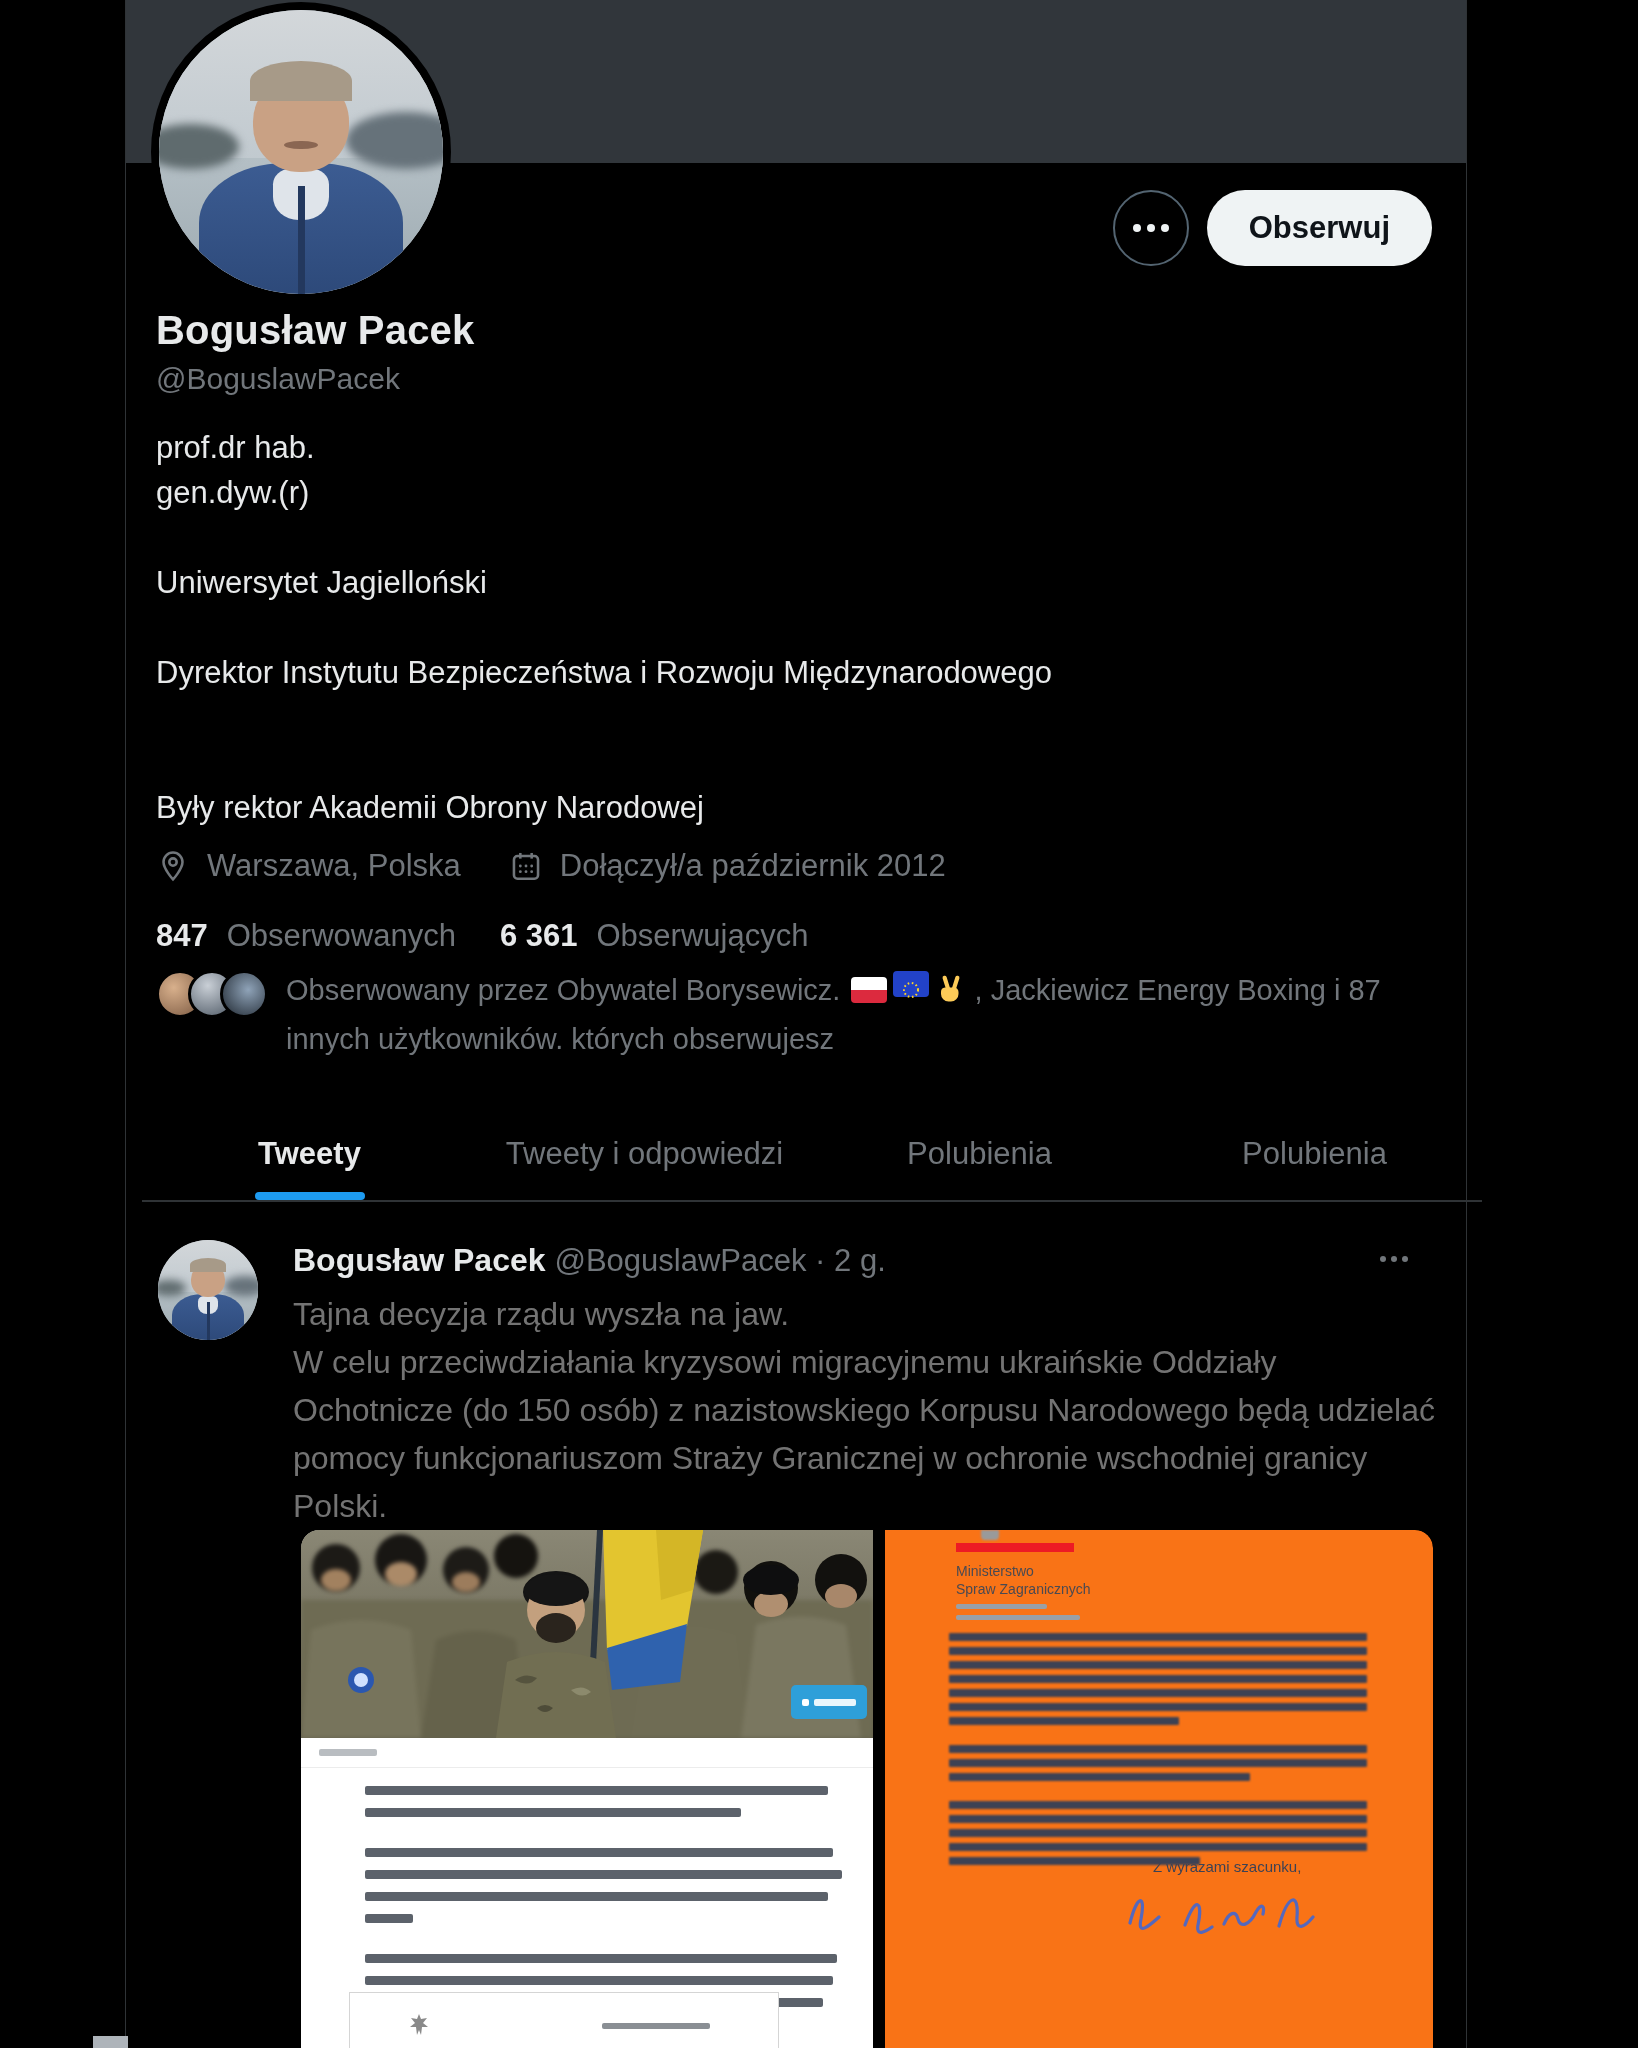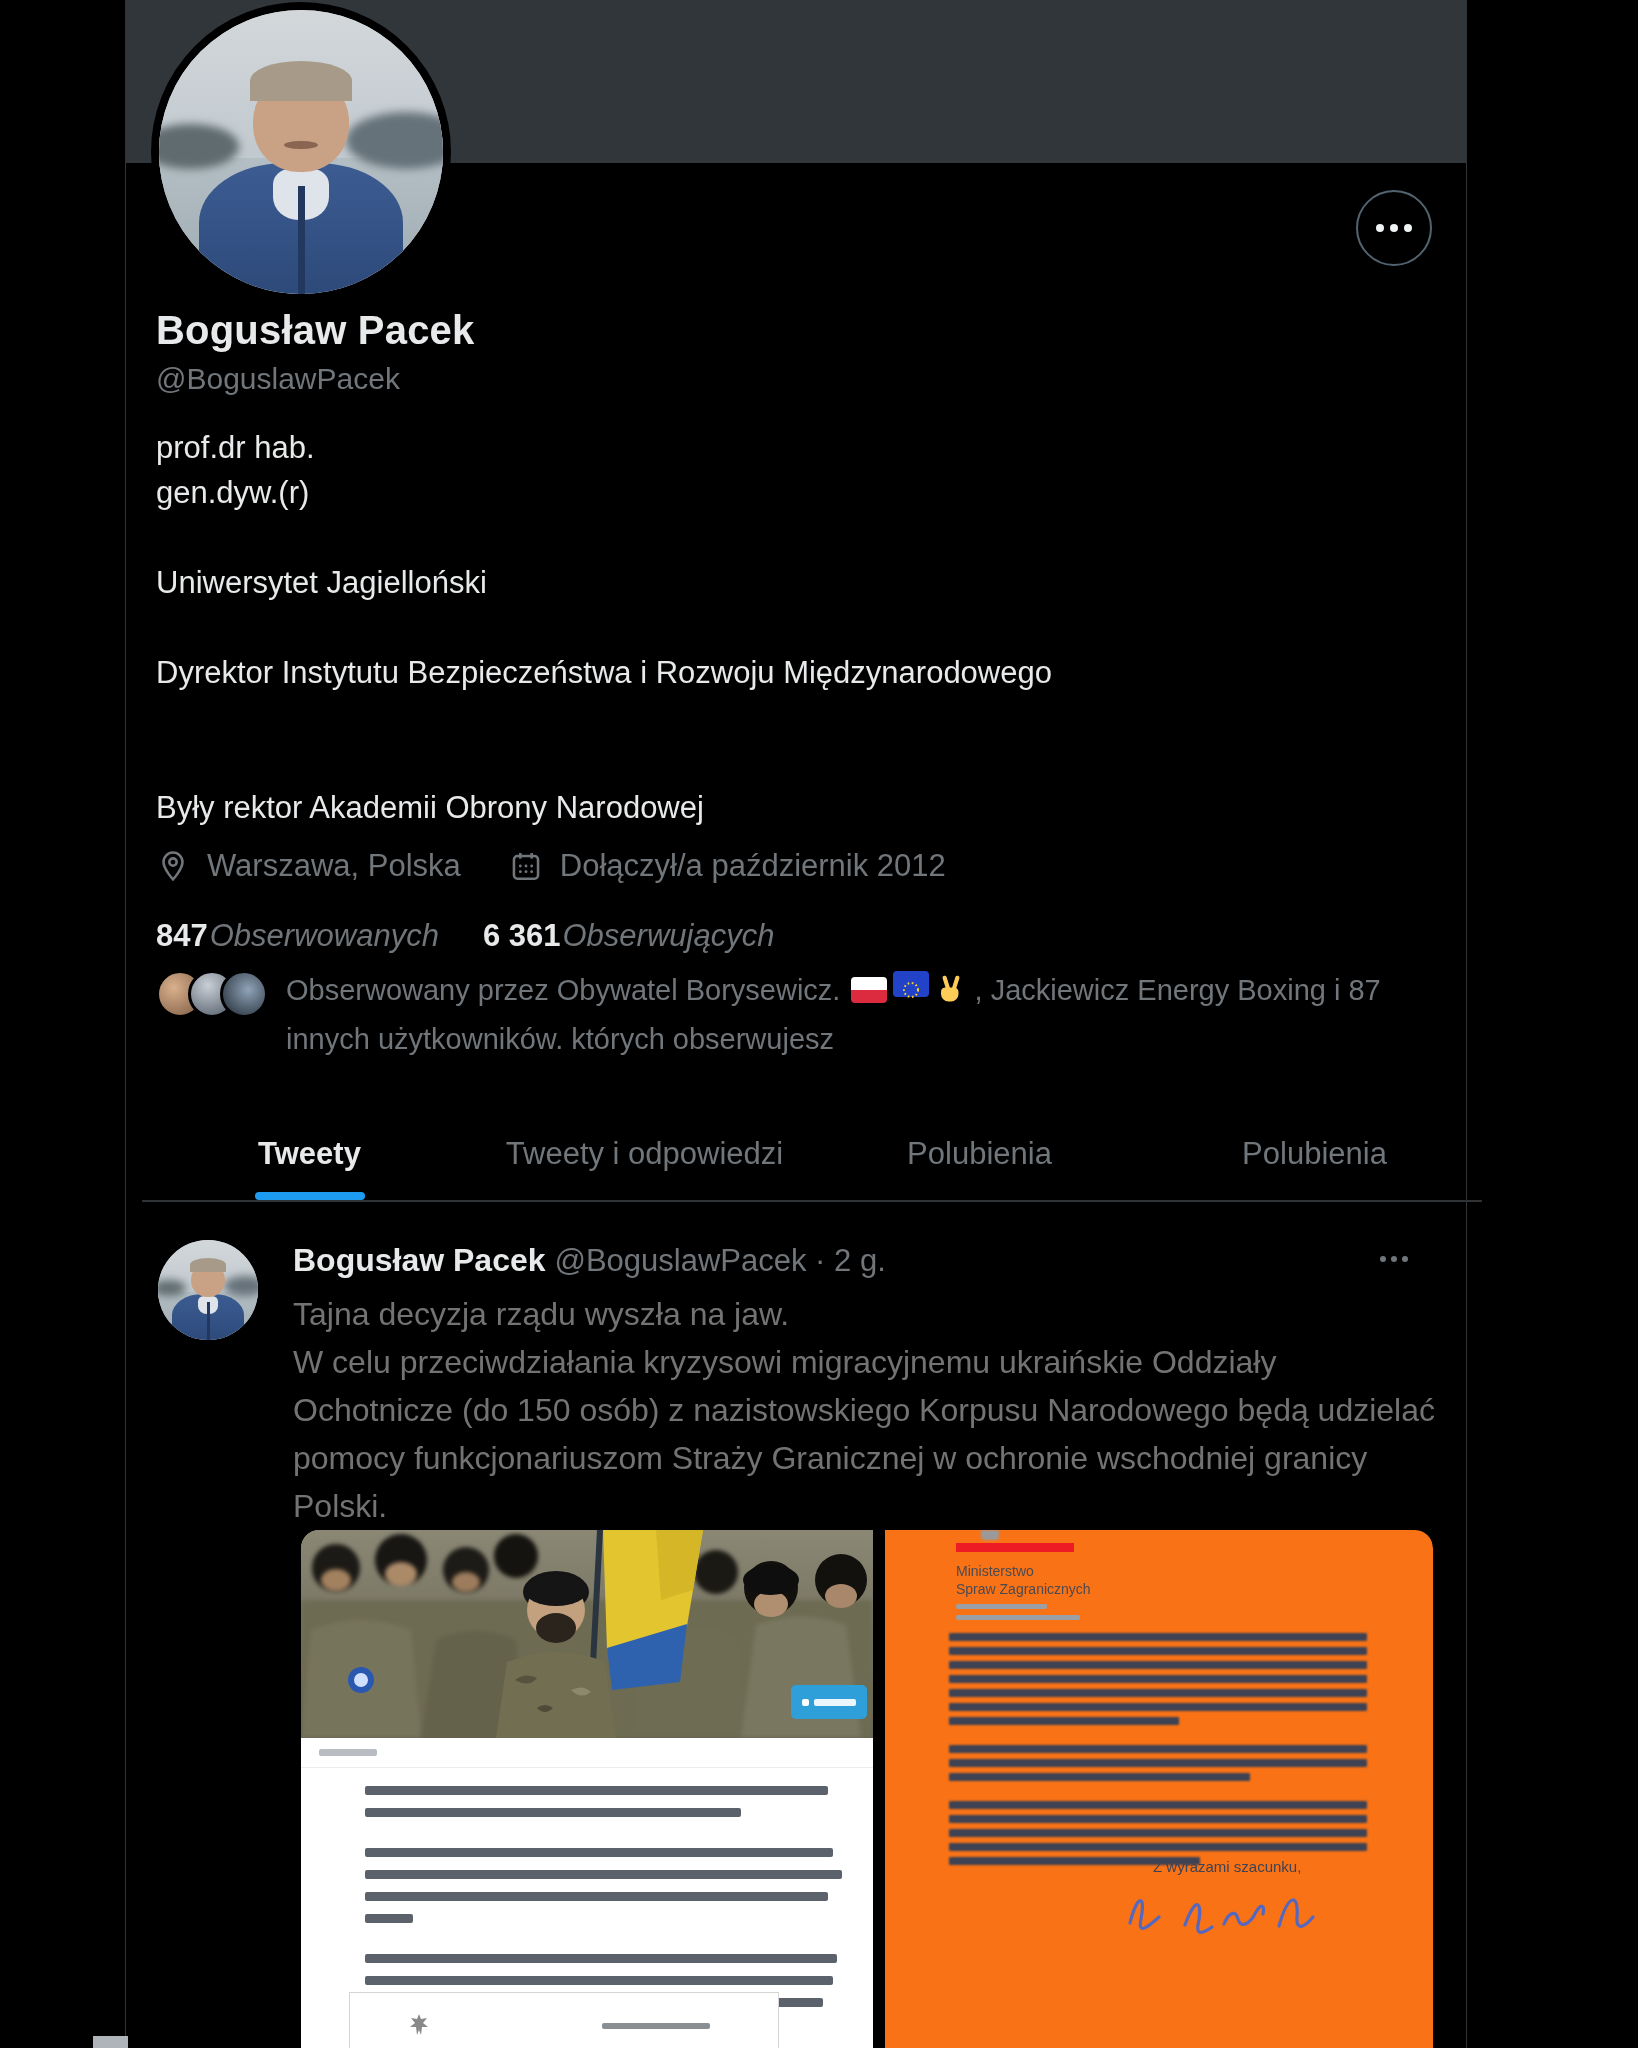--- a/index.html
+++ b/index.html
@@ -31,21 +31,21 @@
   .name{position:absolute;left:30px;top:308px;font-size:40px;font-weight:bold;letter-spacing:.2px;}
   .handle{position:absolute;left:30px;top:362px;font-size:30px;color:#71767b;}
   .bio{position:absolute;left:30px;top:425px;width:1150px;font-size:31px;line-height:45px;white-space:pre-line;color:#e7e9ea;}
 
   .meta{position:absolute;left:30px;top:848px;display:flex;align-items:center;gap:17px;color:#71767b;font-size:31px;}
   .meta .gap{width:14px;}
   .meta svg{display:block;}
 
   .stats{position:absolute;left:30px;top:918px;display:flex;gap:44px;font-size:31px;}
   .stats b{color:#e7e9ea;font-weight:bold;}
-  .stats span{color:#71767b;margin-left:2px;font-style:italic;}
+  .stats span{color:#71767b;margin-left:19px;}
 
   .followed{position:absolute;left:30px;top:968px;display:flex;}
   .mini-avatars{position:relative;width:118px;height:56px;flex:none;}
   .mini{position:absolute;top:2px;width:48px;height:48px;border-radius:50%;border:3px solid #000;}
   .mini.m1{left:0;background:radial-gradient(circle at 35% 35%,#d8b08c,#7c5a42);}
   .mini.m2{left:32px;background:radial-gradient(circle at 40% 30%,#c9cfd6,#4f5a66);}
   .mini.m3{left:64px;background:radial-gradient(circle at 60% 40%,#8fa3b8,#1f2730);}
   .followed-text{margin-left:12px;font-size:29px;line-height:45px;color:#71767b;max-width:1180px;}
   .flag{display:inline-block;width:36px;height:26px;border-radius:4px;vertical-align:-3px;margin:0 3px;}
   .flag-pl{background:linear-gradient(#ffffff 50%,#dc2a3e 50%);}
@@ -120,20 +120,21 @@
       <div class="hair"></div>
       <div class="smile"></div>
     </div>
 
     <div class="actions">
       <div class="more-circle">
         <i></i>
           <i></i>
           <i></i>
       </div>
+      <button class="follow-btn">Obserwuj</button>
     </div>
 
     <div class="name">Bogusław Pacek</div>
     <div class="handle">@BoguslawPacek</div>
     <div class="bio">prof.dr hab.
 gen.dyw.(r)
 
 Uniwersytet Jagielloński
 
 Dyrektor Instytutu Bezpieczeństwa i Rozwoju Międzynarodowego

